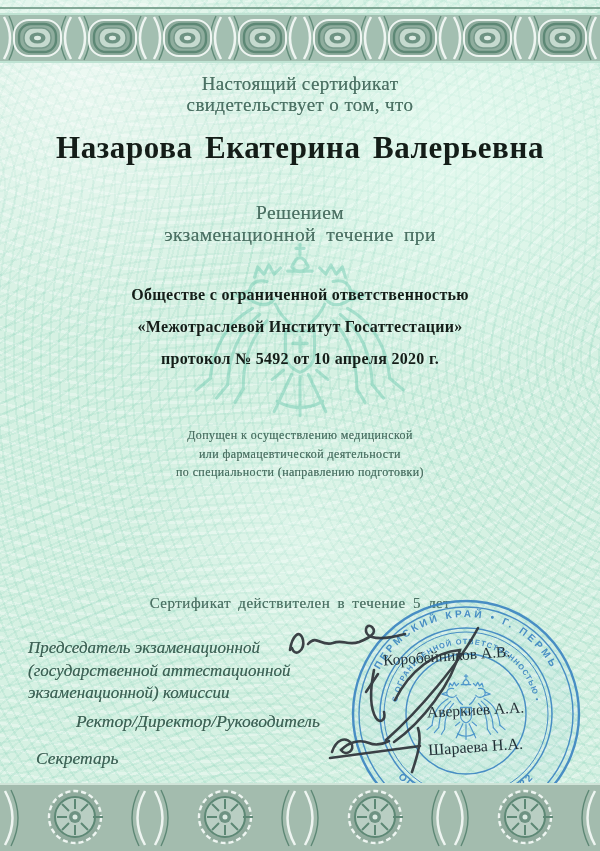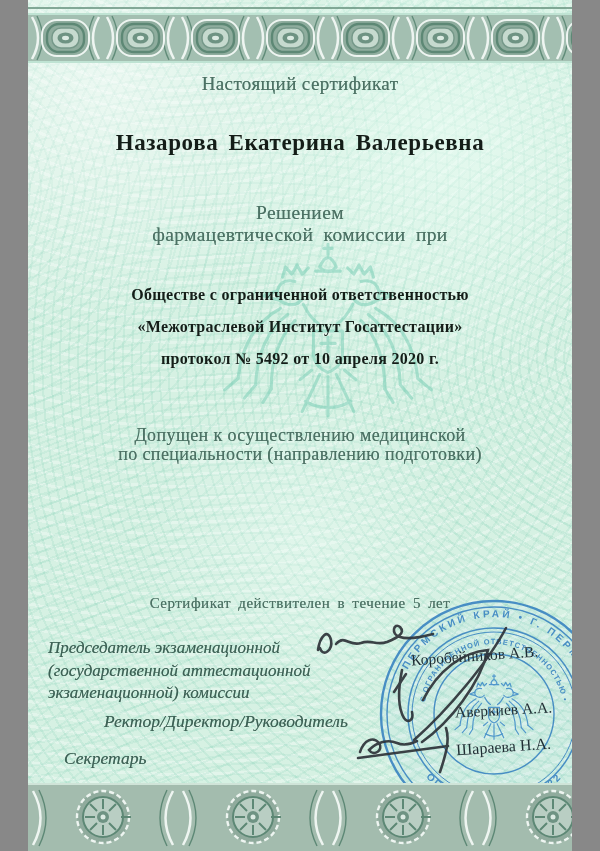--- a/index.html
+++ b/index.html
@@ -1,18 +1,18 @@
 <!DOCTYPE html>
 <html><head>
 <meta charset="utf-8">
 <style>
   html,body{margin:0;padding:0;background:#888;}
   .certificate{
     position:relative;
-    width:544px;height:851px;
+    width:600px;height:851px;
     margin:0 auto;
     overflow:hidden;
     font-family:"Liberation Serif","DejaVu Serif",serif;
     background-color:#d6f1e3;
     background-image:
       radial-gradient(circle at 14% 9%, rgba(255,255,255,.55), transparent 28%),
       radial-gradient(circle at 76% 16%, rgba(238,255,247,.6), transparent 30%),
       radial-gradient(circle at 50% 64%, rgba(244,255,250,.35), transparent 26%),
       repeating-radial-gradient(circle at 112% 42%, rgba(124,205,177,.17) 0 2px, transparent 2px 9px),
       repeating-radial-gradient(circle at -14% 22%, rgba(124,205,177,.15) 0 2px, transparent 2px 11px),
@@ -21,27 +21,27 @@
   }
   .abs{position:absolute;}
   .ctr{left:0;width:100%;text-align:center;}
   .soft{text-shadow:0 0 .6px rgba(72,112,99,.7);}
   .teal{color:#4c7164;}
   .ink{color:#141d18;}
   .italic{font-style:italic;color:#3d6155;}
   .top-rule{top:7px;left:0;width:100%;height:2px;background:#6a9581;opacity:.8;}
   .band{left:0;}
   .intro{top:74px;font-size:19px;line-height:20.5px;letter-spacing:.4px;}
-  .recipient{top:130px;font-size:23px;font-weight:bold;letter-spacing:.6px;word-spacing:4px;}
+  .recipient{top:130px;font-size:31px;font-weight:bold;letter-spacing:.6px;word-spacing:4px;}
   .decision{top:202px;font-size:19.5px;line-height:22px;letter-spacing:.4px;word-spacing:5px;}
   .organization{top:279px;font-size:16px;font-weight:bold;line-height:32px;letter-spacing:.3px;}
-  .admission{top:426px;font-size:18px;line-height:18.6px;letter-spacing:.4px;}
+  .admission{top:426px;font-size:12px;line-height:18.6px;letter-spacing:.4px;}
   .specialty{top:487px;font-size:24px;font-weight:bold;letter-spacing:.5px;}
   .validity{top:595px;font-size:15px;letter-spacing:.5px;word-spacing:3px;}
-  .chairman-label{top:637px;left:20px;text-align:left;font-size:17px;line-height:22.5px;}
+  .chairman-label{top:637px;left:28px;text-align:left;font-size:17px;line-height:22.5px;}
   .rector-label{top:711px;left:36px;text-align:left;font-size:17.5px;margin-left:40px;}
   .secretary-label{top:748px;left:36px;text-align:right;font-size:17.5px;}
   .sig-name{font-size:15.5px;color:#1f2d33;white-space:nowrap;}
   .name-chairman{top:647px;left:383px;transform:rotate(-4deg);}
   .name-rector{top:701px;left:427px;transform:rotate(-3deg);}
   .name-secretary{top:738px;left:428px;font-size:16px;transform:rotate(-4deg);}
   .watermark{top:240px;left:176px;color:#7ccfb7;opacity:.55;}
   .stamp{top:596px;left:348px;opacity:.92;}
   .signatures{top:600px;left:270px;}
 </style>
@@ -95,37 +95,39 @@
           <path d="M98,156 q22,12 44,0"></path>
           <path d="M104,126 l-11,9 M136,126 l11,9"></path>
         </g>
       </symbol>
     </defs>
     <use href="#eagle" width="240" height="205"></use>
   </svg>
 
   <div class="abs ctr intro teal soft">
     <div>Настоящий сертификат</div>
+    <div>свидетельствует о том, что</div>
   </div>
 
   <div class="abs ctr recipient ink">Назарова Екатерина Валерьевна</div>
 
   <div class="abs ctr decision teal soft">
     <div>Решением</div>
-    <div>фармацевтической  комиссии  при</div>
+    <div>экзаменационной  течение  при</div>
   </div>
 
   <div class="abs ctr organization ink">
     <div>Обществе с ограниченной ответственностью</div>
     <div>«Межотраслевой Институт Госаттестации»</div>
     <div>протокол № 5492 от 10 апреля 2020 г.</div>
   </div>
 
   <div class="abs ctr admission teal soft">
     <div>Допущен к осуществлению медицинской</div>
+    <div>или фармацевтической деятельности</div>
     <div>по специальности (направлению подготовки)</div>
   </div>
 
 
   <div class="abs ctr validity teal soft">Сертификат действителен в течение 5 лет</div>
 
   <div class="abs chairman-label italic soft">
     <div>Председатель экзаменационной</div>
     <div>(государственной аттестационной</div>
     <div>экзаменационной) комиссии</div>

